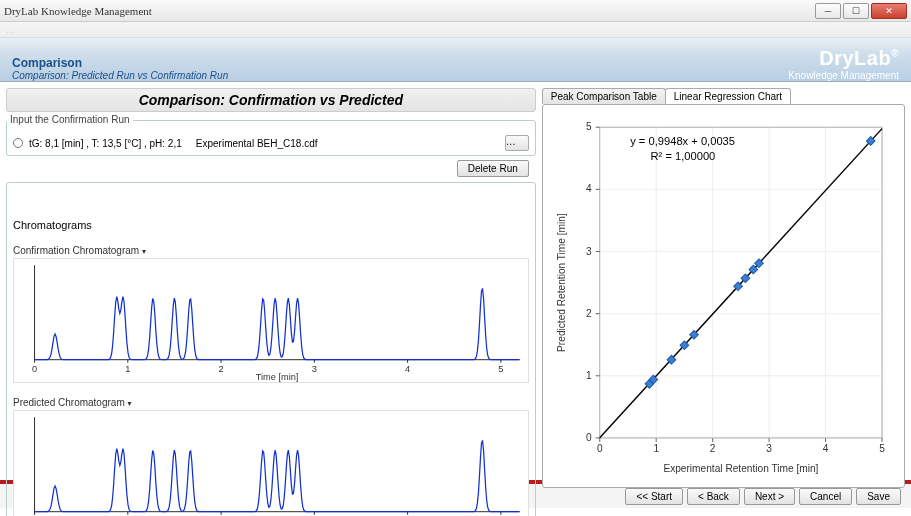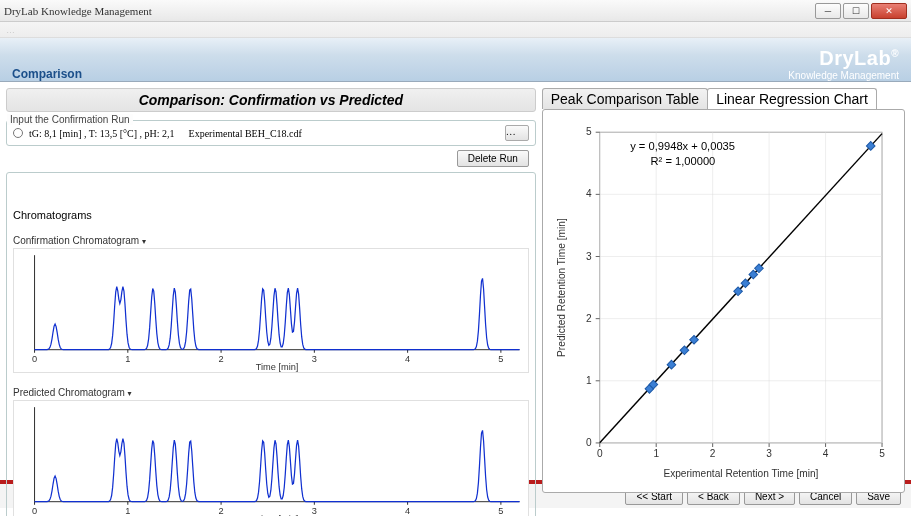--- a/index.html
+++ b/index.html
@@ -20,32 +20,32 @@
 .header .brand .big sup { font-size: 10px; }
 .header .brand .small { font-size: 10px; }
 .header .brand .swoosh { position: absolute; right: -4px; top: 2px; width: 90px; height: 30px; background: radial-gradient(ellipse at 70% 30%, #e67a3c 0%, #c85a1a 40%, transparent 60%); opacity: .8; z-index: -1; }
 .content { display: flex; gap: 6px; padding: 6px; height: 398px; }
 .pane { border: 1px solid #bcc; border-radius: 3px; background: #fdfdfd; position: relative; }
 .left-col { flex: 1.05; display: flex; flex-direction: column; gap: 4px; }
 .right-col { flex: 0.72; display: flex; flex-direction: column; }
 .main-title { text-align: center; font-style: italic; font-weight: bold; font-size: 14px; background: linear-gradient(#f0f0f0,#e4e4e4); border: 1px solid #ccc; border-radius: 3px; padding: 3px 0; margin-bottom: 4px; }
 .input-box { border: 1px solid #bcc; border-radius: 3px; padding: 4px 6px; position: relative; }
 .input-box legend, .chromas legend { font-size: 10px; color: #444; position: absolute; top: -7px; left: 0; background: #fdfdfd; padding: 0 3px; }
-.input-row { display: flex; align-items: center; gap: 6px; font-size: 10px; margin-top: 0; font-family: Liberation Serif, serif; }
+.input-row { display: flex; align-items: center; gap: 6px; font-size: 10px; margin-top: 10px; }
 .input-row .radio { width: 10px; height: 10px; border: 1px solid #777; border-radius: 50%; }
 .input-row .btn-small { width: 24px; height: 16px; border: 1px solid #aaa; border-radius: 2px; background: linear-gradient(#fafafa,#e3e3e3); margin-left: auto; }
 .deleterun { position: absolute; right: 6px; bottom: -22px; }
 .btn { border: 1px solid #999; border-radius: 2px; background: linear-gradient(#fafafa,#e3e3e3); padding: 2px 10px; font-size: 10px; cursor: pointer; }
 .chrom-group { border: 1px solid #bcc; border-radius: 3px; padding: 36px 6px 4px 6px; position: relative; flex: 1; display: flex; flex-direction: column; gap: 12px; margin-top: 22px; }
 .chrom-box { flex: 1; display: flex; flex-direction: column; }
 .chrom-label { font-size: 10px; color: #333; padding: 2px 0; }
 .chrom-label .arrow { font-size: 8px; }
 .chrom-plot { flex: 1; border: 1px solid #e0e0e0; background: #fff; position: relative; min-height: 110px; }
 svg { display: block; }
-.tabs { display: flex; font-size: 14px; }
+.tabs { display: flex; font-size: 10px; }
 .tabs .tab { border: 1px solid #aaa; border-bottom: none; padding: 2px 8px; background: linear-gradient(#f2f2f2,#e4e4e4); border-radius: 3px 3px 0 0; margin-right: -1px; cursor: pointer; }
 .tabs .tab.active { background: #fff; position: relative; z-index: 2; }
 .scatter-pane { flex: 1; border: 1px solid #aaa; background: #fff; position: relative; padding: 8px; }
 .footer { height: 28px; display: flex; justify-content: flex-end; align-items: center; gap: 4px; padding: 0 10px; background: #f4f4f4; border-top: 4px solid #b91c1c; }
 </style>
 </head>
 <body>
 
 <div class="titlebar">
   <span class="title">DryLab Knowledge Management</span>
@@ -56,20 +56,21 @@
   </div>
 </div>
 
 <div class="toolbar-ghost">
   <span>…</span>
 </div>
 
 <div class="header">
   <div class="left">
     <div class="h1">Comparison</div>
+    <div class="sub">Comparison: Predicted Run vs Confirmation Run</div>
   </div>
   <div class="brand">
     <div class="swoosh"></div>
     <div class="big"><span>DryLab</span><sup>®</sup></div>
     <div class="small">Knowledge Management</div>
   </div>
 </div>
 
 <div class="content">
   <div class="left-col">

